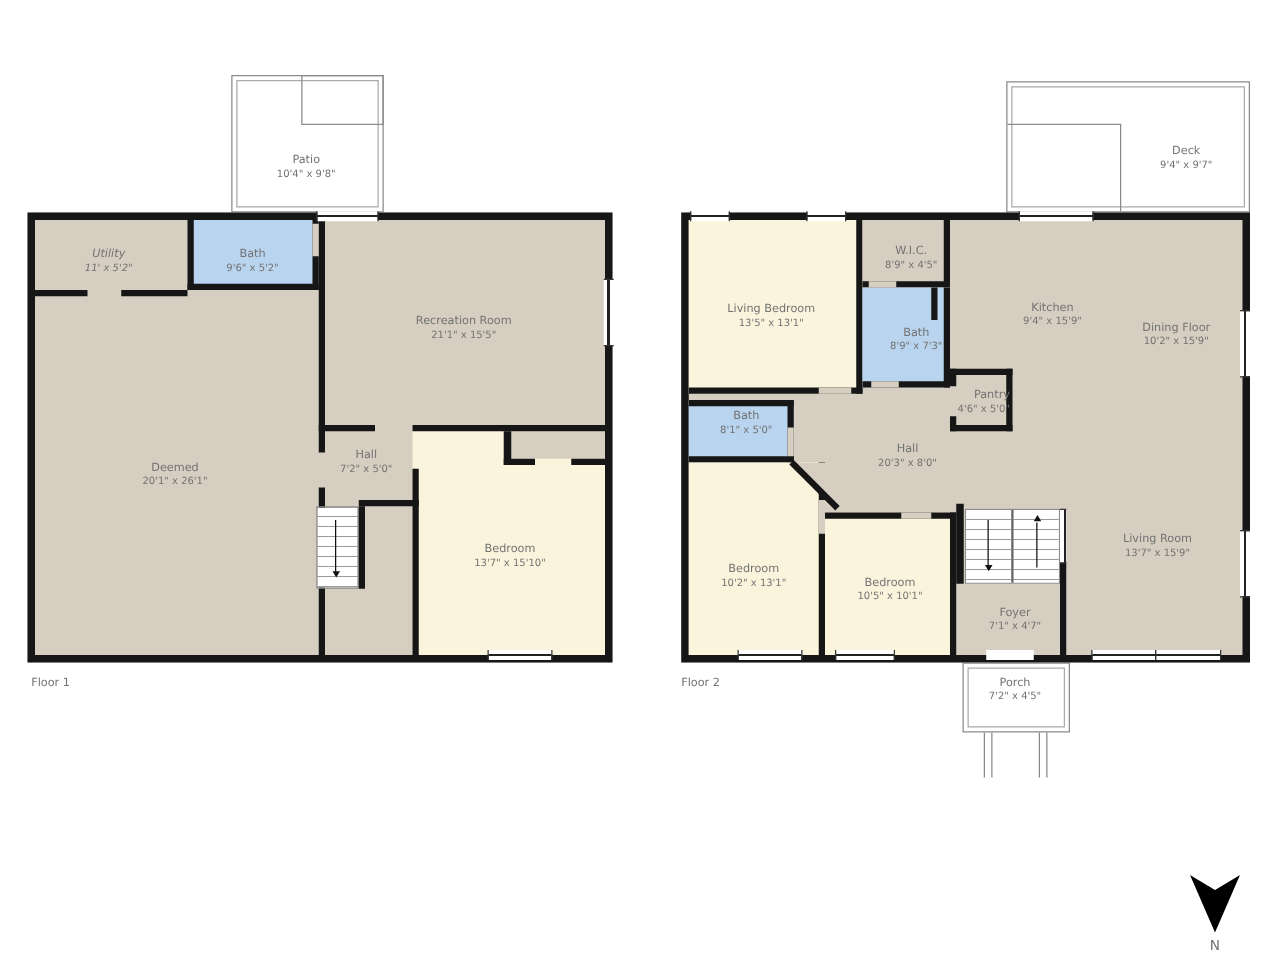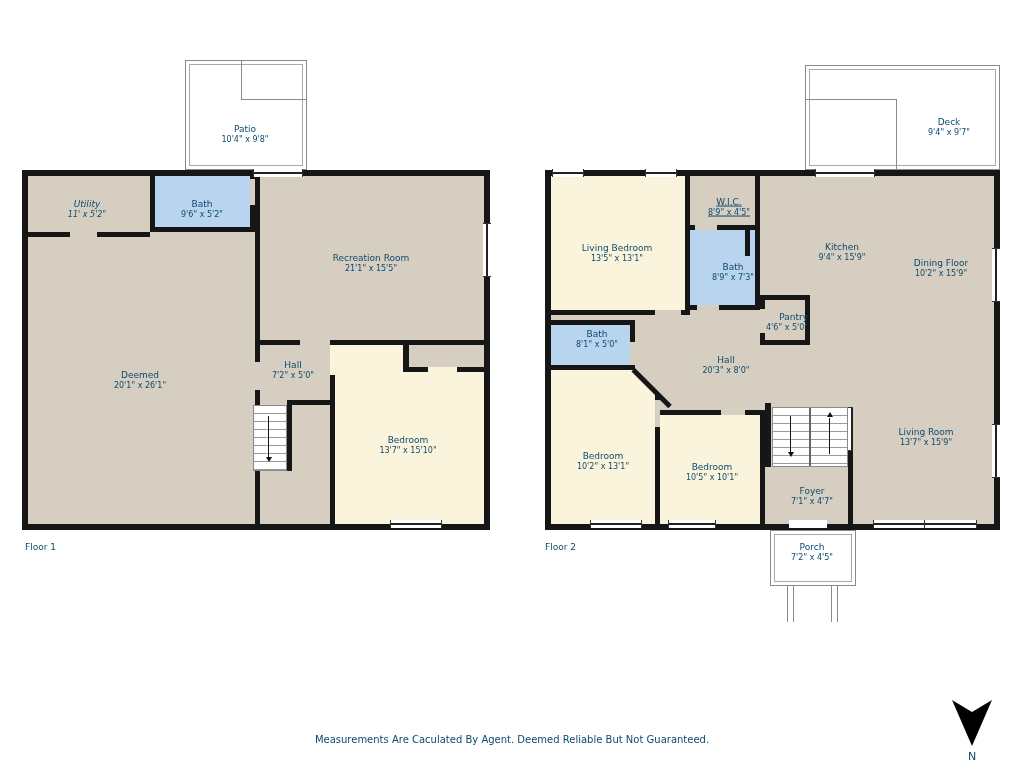--- a/index.html
+++ b/index.html
@@ -1,17 +1,17 @@
 <!DOCTYPE html>
 <html style="--beige: #d6cec0; --cream: #fbf4dc; --blue: #b9d4ee; --wall: #161616; --line: #8a8a8a;"><head>
 <meta charset="utf-8">
 <style>
   html,body{margin:0;padding:0;background:#fff;}
   #canvas{position:relative;width:1024px;height:768px;background:#fff;overflow:hidden;
-          font-family:"DejaVu Sans",sans-serif;color:#0c4a6e;}
+          font-family:"DejaVu Sans",sans-serif;color:#737373;}
   .abs{position:absolute;box-sizing:border-box;}
   .floor{position:absolute;box-sizing:border-box;border:6px solid var(--wall,#161616);background:var(--beige,#d6cec0);}
   .room{position:absolute;box-sizing:border-box;z-index:1;}
   .rb{background:var(--beige,#d6cec0);}
   .rc{background:var(--cream,#fbf4dc);}
   .rl{background:var(--blue,#b9d4ee);}
   .w{position:absolute;background:var(--wall,#161616);z-index:2;}
   .dp{position:absolute;background:var(--beige,#d6cec0);z-index:3;}
   .stairs{position:absolute;background:#fff;border:1px solid #8a8a8a;z-index:2;box-sizing:border-box;}
   .treads{background:repeating-linear-gradient(to bottom,#fff 0 7px,#9a9a9a 7px 8px);}
@@ -171,21 +171,21 @@
   </div>
 
   <div class="room-label" style="left:949px;top:127px;">
     <div class="rname">Deck</div>
     <div class="rdims">9'4" x 9'7"</div>
   </div>
   <div class="room-label" style="left:617px;top:253px;">
     <div class="rname">Living Bedroom</div>
     <div class="rdims">13'5" x 13'1"</div>
   </div>
-  <div class="room-label" style="left:729px;top:207px;text-decoration:underline;">
+  <div class="room-label" style="left:729px;top:207px;">
     <div class="rname">W.I.C.</div>
     <div class="rdims">8'9" x 4'5"</div>
   </div>
   <div class="room-label" style="left:733px;top:272px;">
     <div class="rname">Bath</div>
     <div class="rdims">8'9" x 7'3"</div>
   </div>
   <div class="room-label" style="left:842px;top:252px;">
     <div class="rname">Kitchen</div>
     <div class="rdims">9'4" x 15'9"</div>
@@ -223,21 +223,20 @@
     <div class="rdims">7'1" x 4'7"</div>
   </div>
   <div class="room-label" style="left:812px;top:552px;">
     <div class="rname">Porch</div>
     <div class="rdims">7'2" x 4'5"</div>
   </div>
 
   <div class="floor-tag" style="left:25px;top:542px;">Floor 1</div>
   <div class="floor-tag" style="left:545px;top:542px;">Floor 2</div>
 
-  <div id="disclaimer">Measurements Are Caculated By Agent. Deemed Reliable But Not Guaranteed.</div>
 
   <div id="north">
     <svg width="40" height="46" viewBox="0 0 40 46">
       <polygon points="0,0 20,12 40,0 20,46" fill="#000"></polygon>
     </svg>
     <div class="nl">N</div>
   </div>
 
 </div>
 

